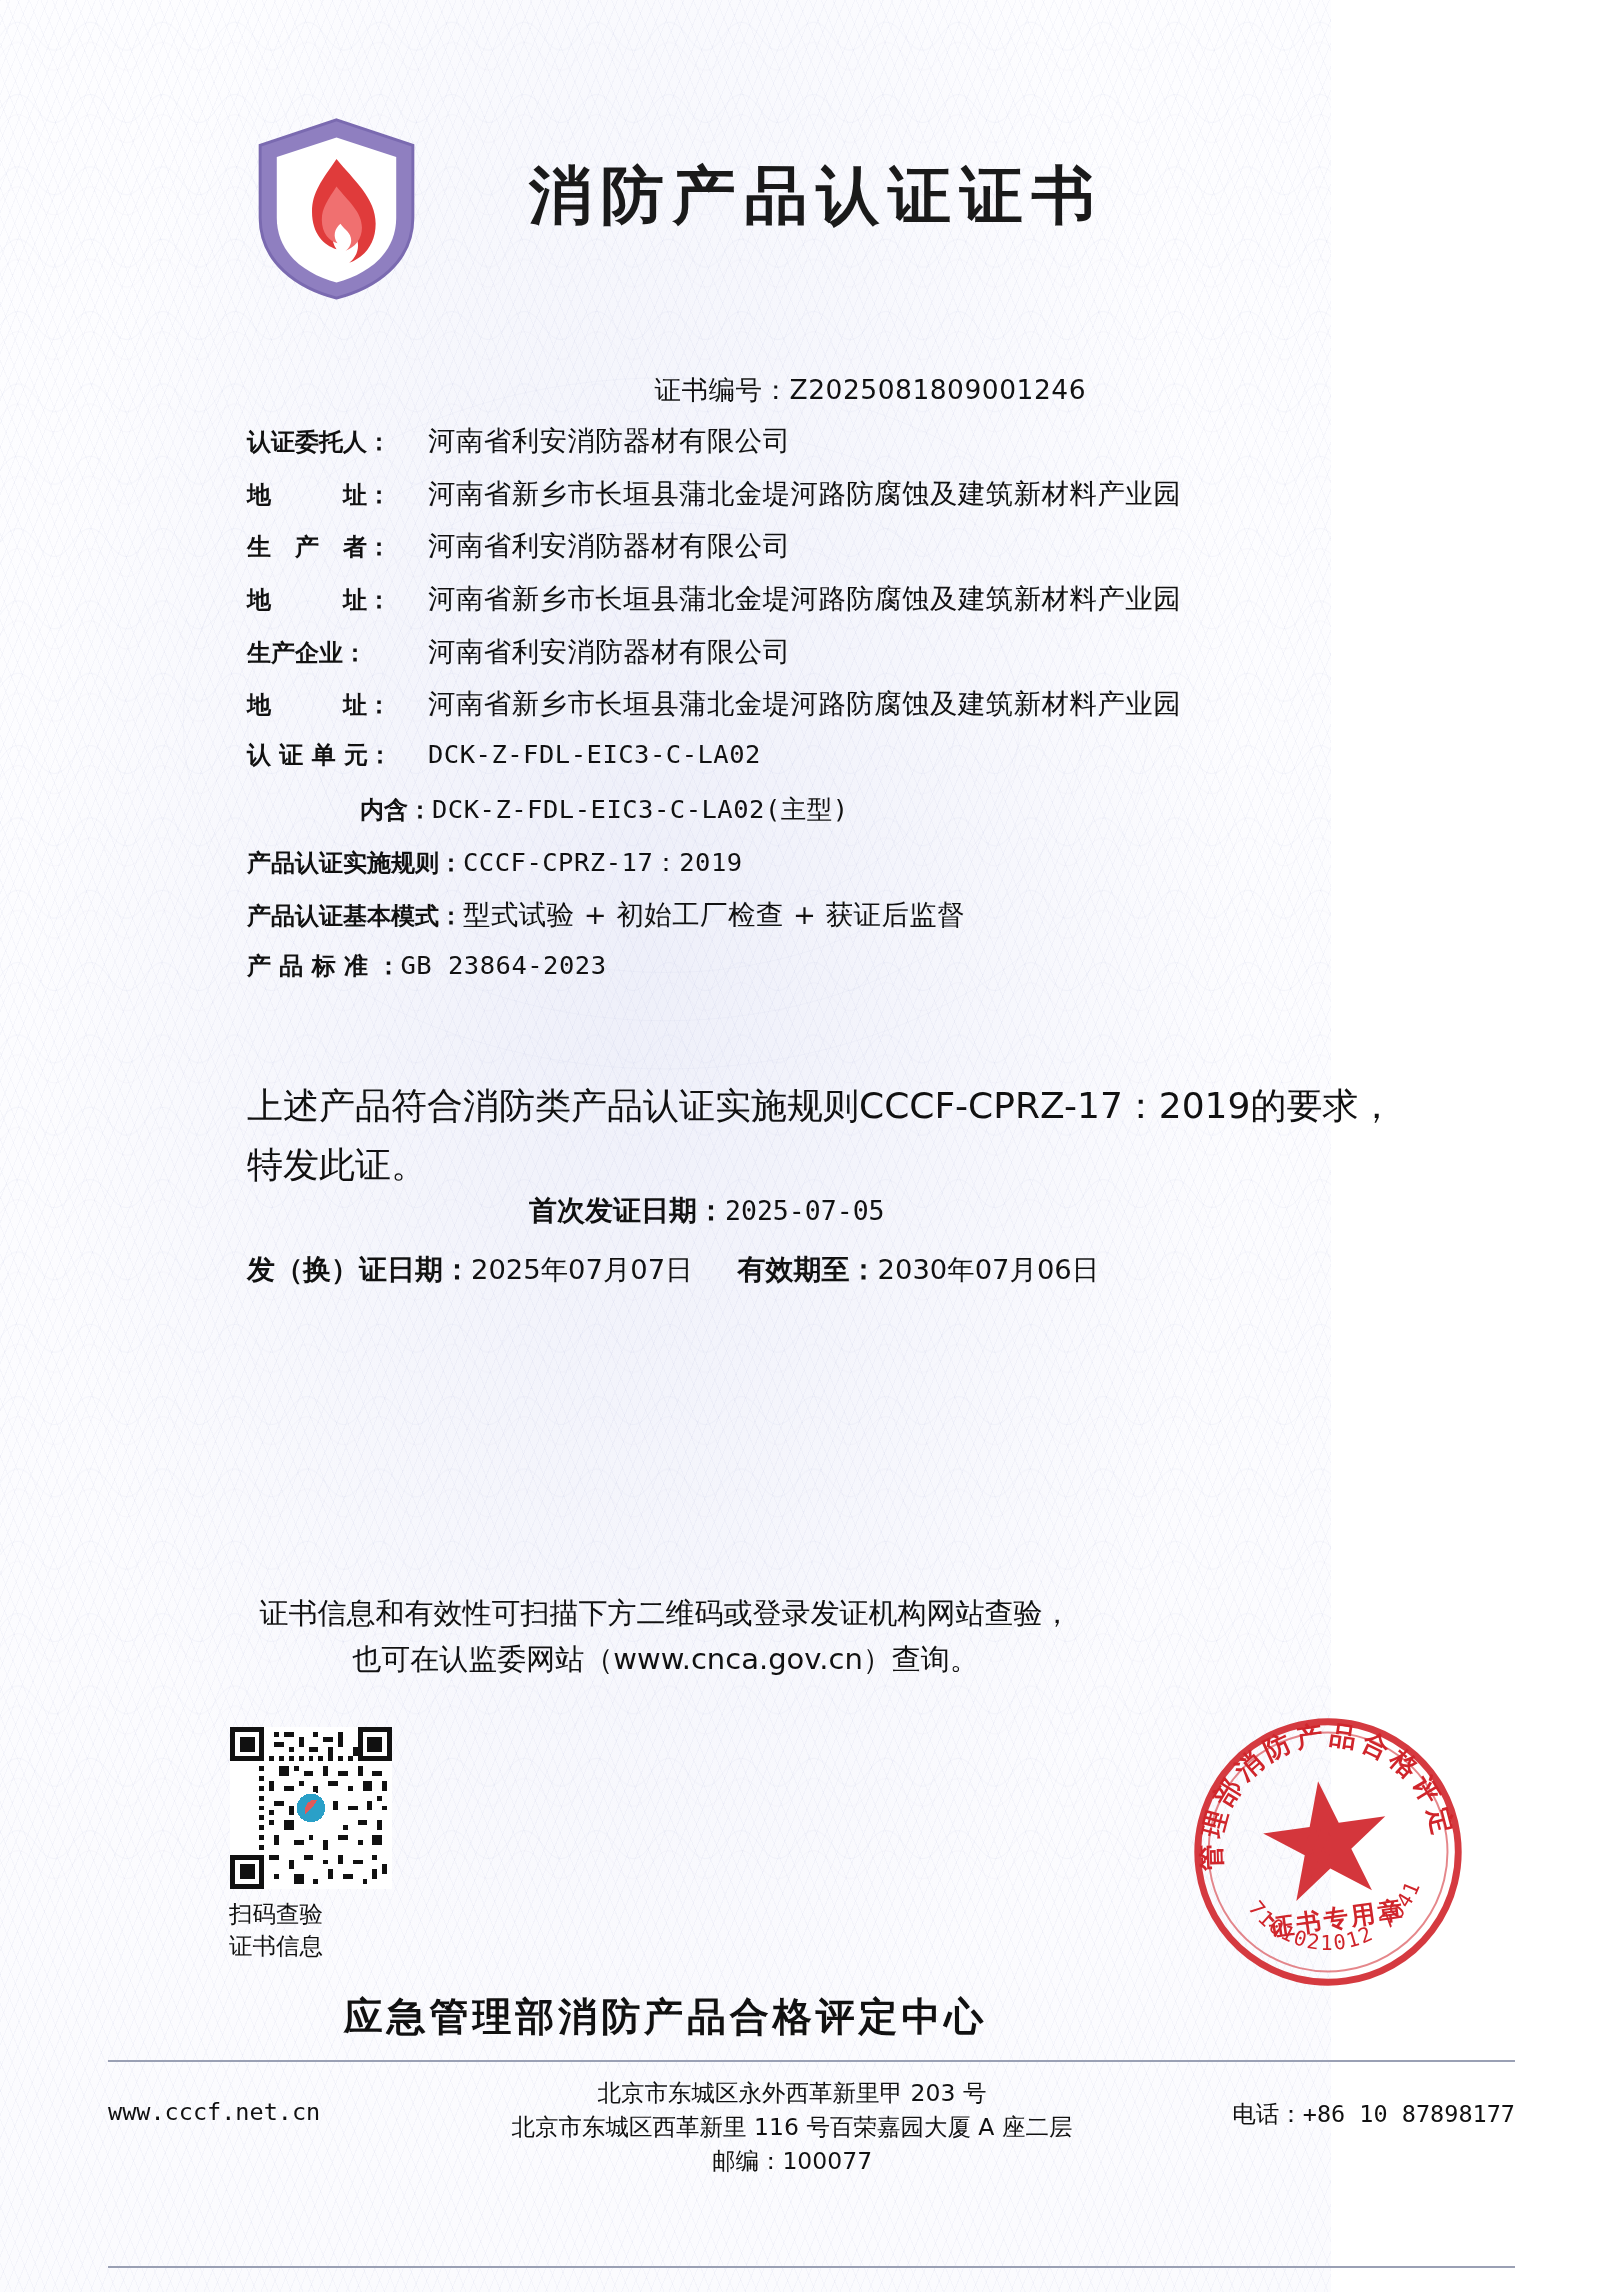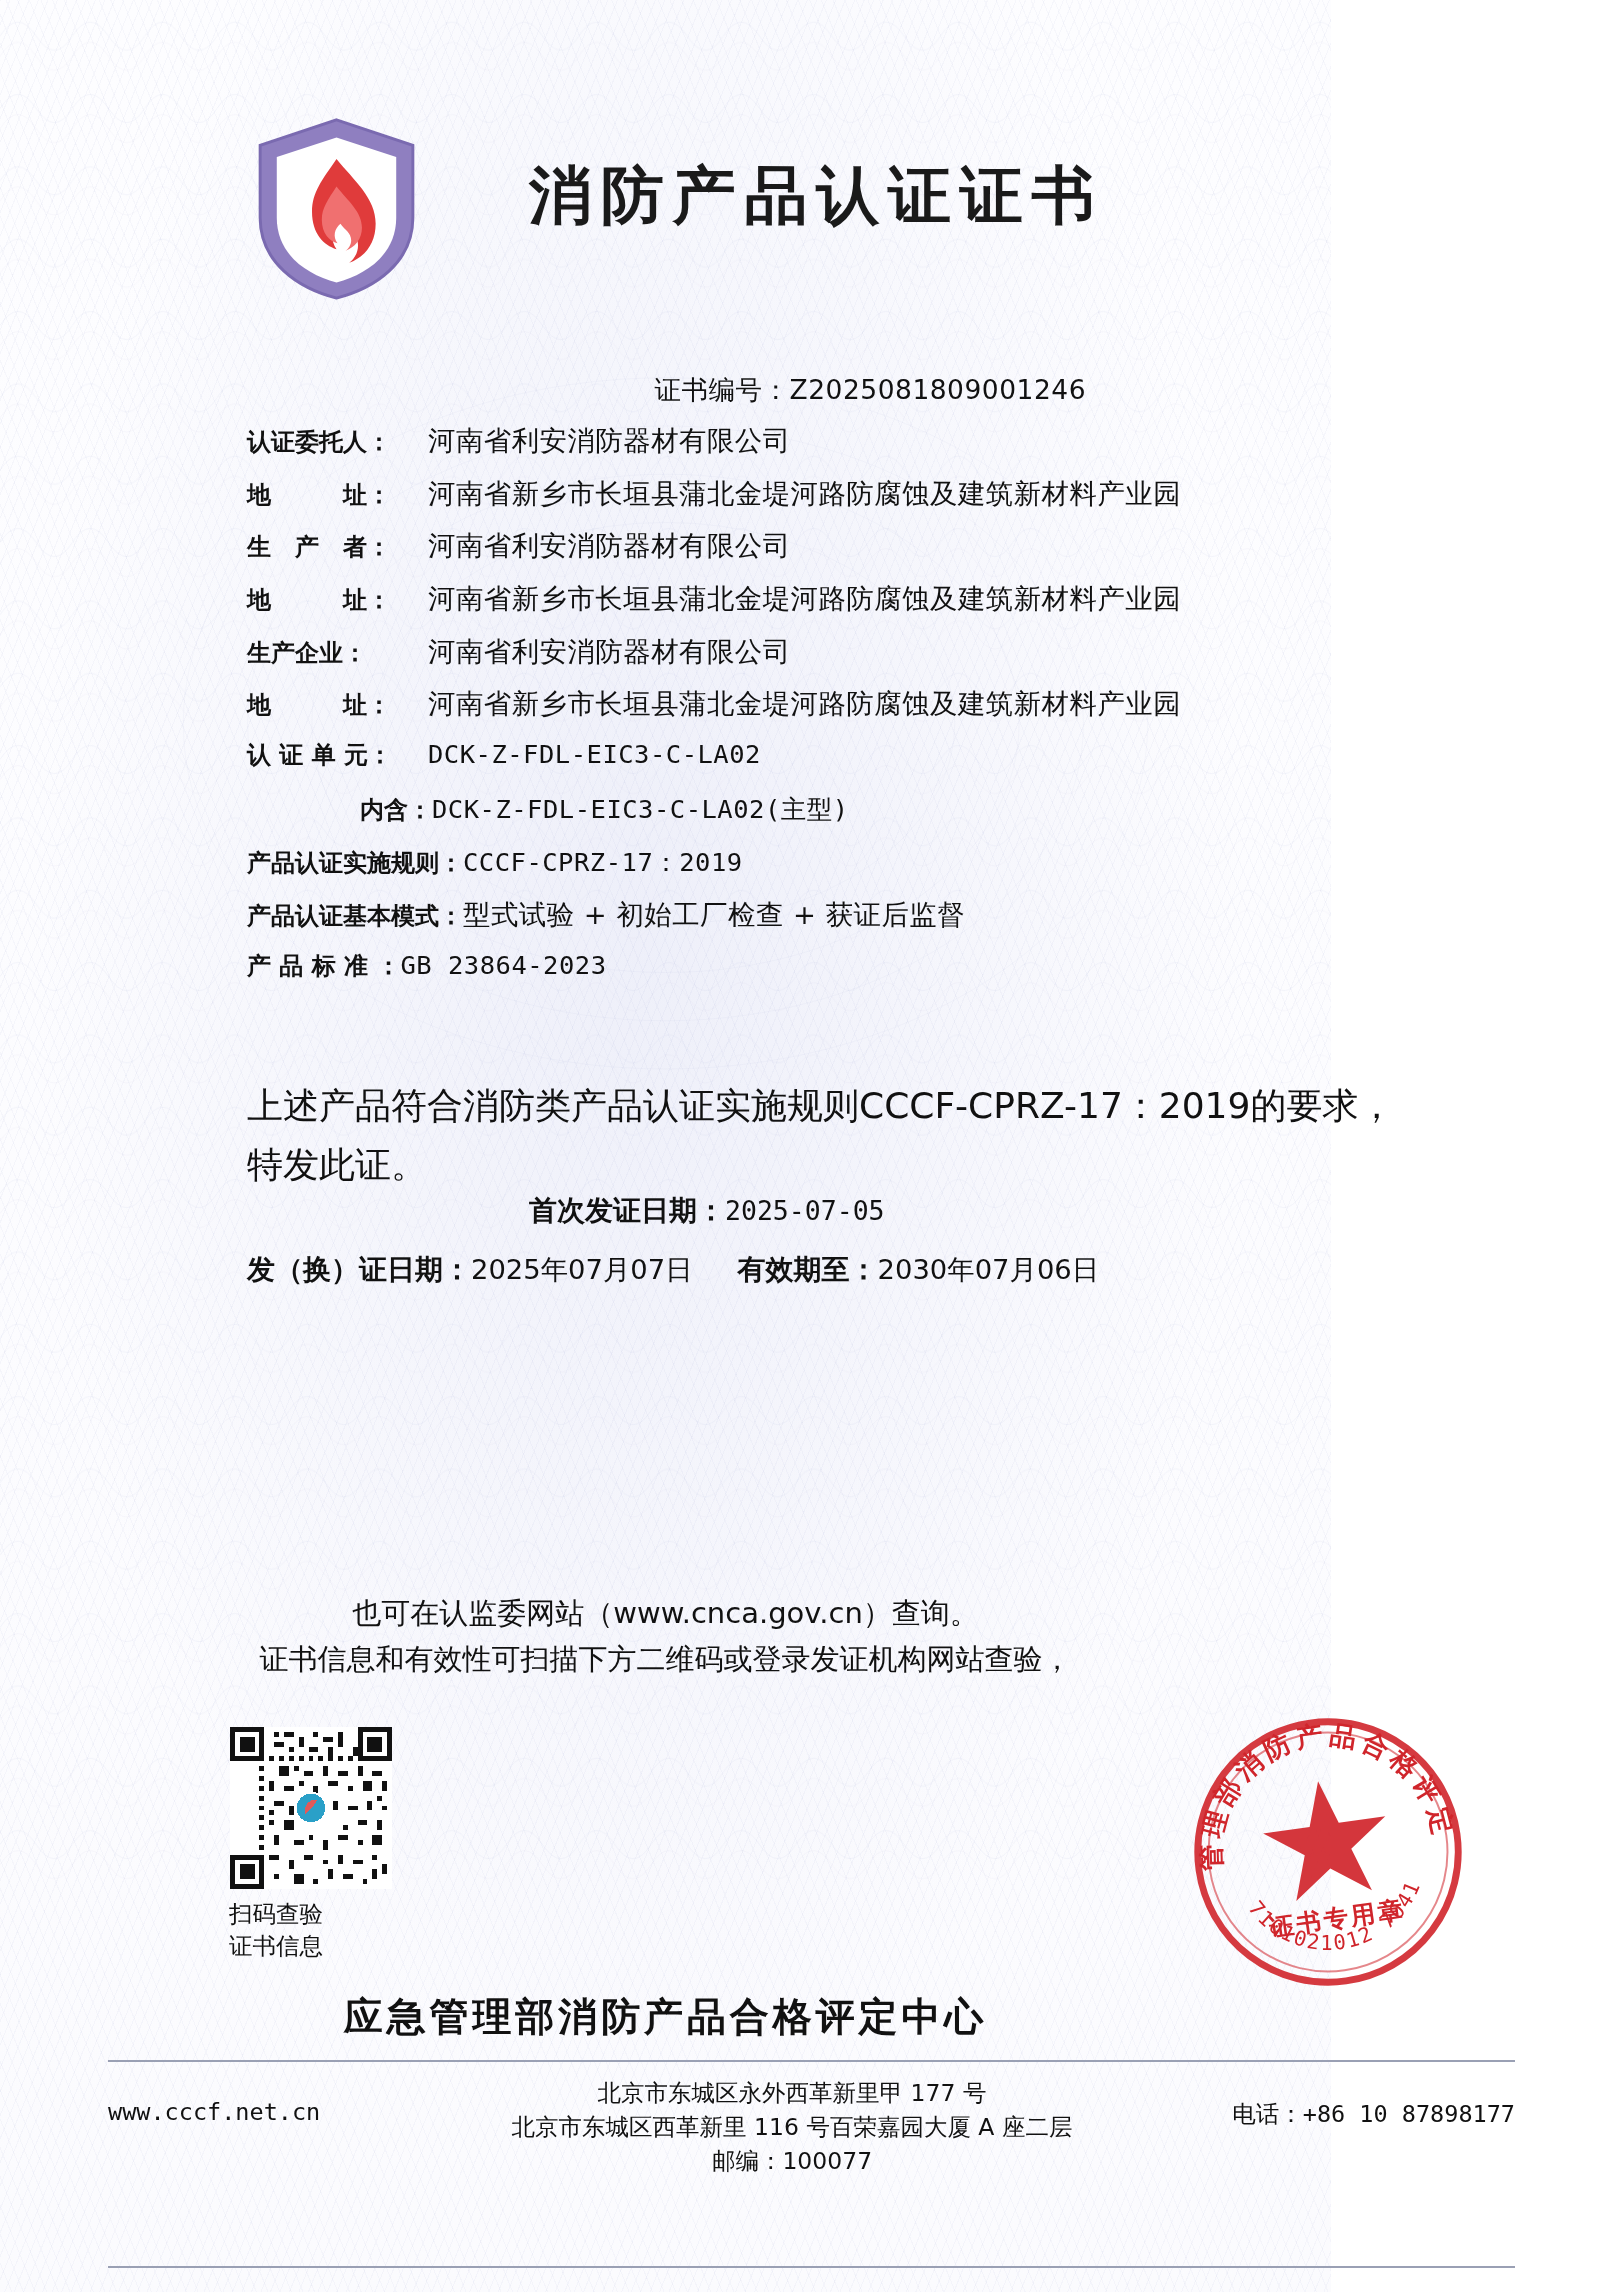--- a/index.html
+++ b/index.html
@@ -329,22 +329,22 @@
     <span>首次发证日期：</span><span class="val">2025-07-05</span>
   </div>
 
   <div class="issue-row">
     <span>发（换）证日期：</span><span class="val">2025年07月07日</span>
     <span class="gap"></span>
     <span>有效期至：</span><span class="val">2030年07月06日</span>
   </div>
 
   <div class="verify-note">
+    <div>证书信息和有效性可扫描下方二维码或登录发证机构网站查验，</div>
     <div>也可在认监委网站（www.cnca.gov.cn）查询。</div>
-    <div>证书信息和有效性可扫描下方二维码或登录发证机构网站查验，</div>
   </div>
 
   <div class="qr-block">
     <div class="qr-canvas">
       <svg viewBox="0 0 33 33" width="162" height="162" shape-rendering="crispEdges">
         <rect width="33" height="33" fill="#fff"></rect>
         <g fill="#111">
 
           <rect x="0" y="0" width="7" height="1"></rect>
             <rect x="0" y="6" width="7" height="1"></rect>
@@ -478,21 +478,21 @@
       </g>
     </svg>
   </div>
 
   <div class="issuer">应急管理部消防产品合格评定中心</div>
 
   <div class="footer-rule"></div>
   <div class="footer">
     <div class="footer-left">www.cccf.net.cn</div>
     <div class="footer-center">
-      <div>北京市东城区永外西革新里甲 177 号</div>
+      <div>北京市东城区永外西革新里甲 203 号</div>
       <div>北京市东城区西革新里 116 号百荣嘉园大厦 A 座二层</div>
       <div>邮编：100077</div>
     </div>
     <div class="footer-right">电话：+86 10 87898177</div>
   </div>
   <div class="bottom-rule"></div>
 
 </div>
 
 

